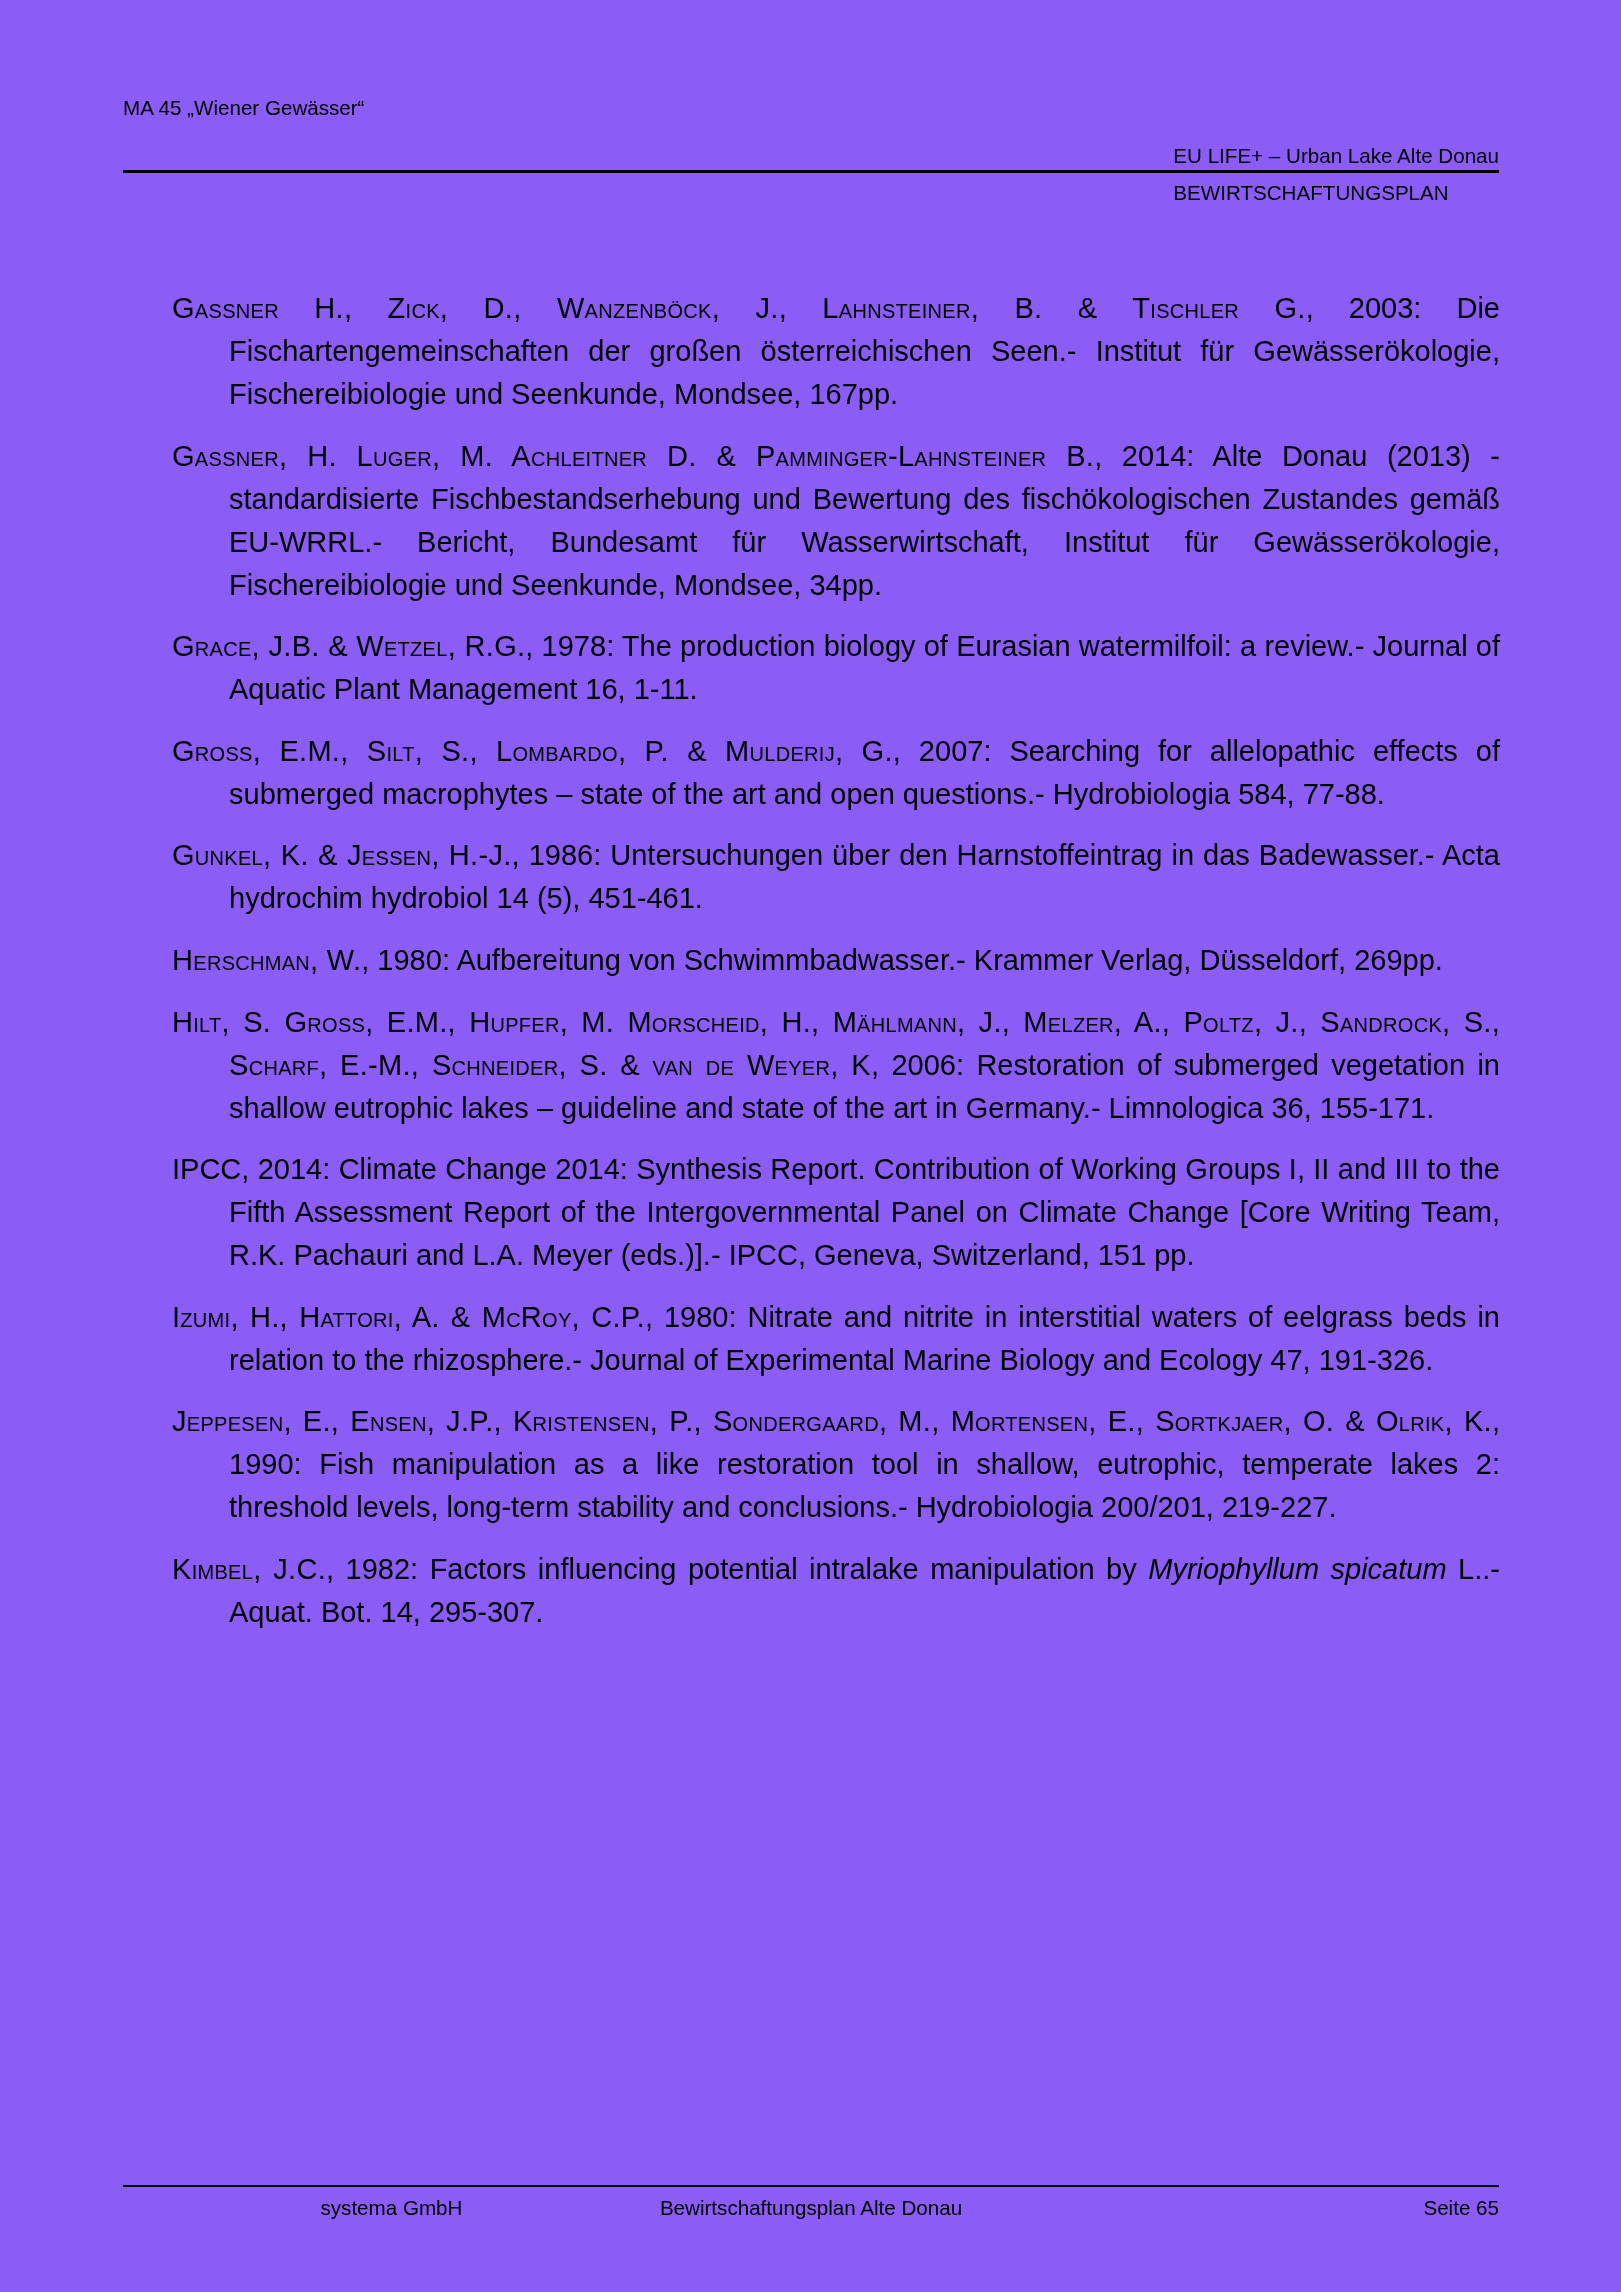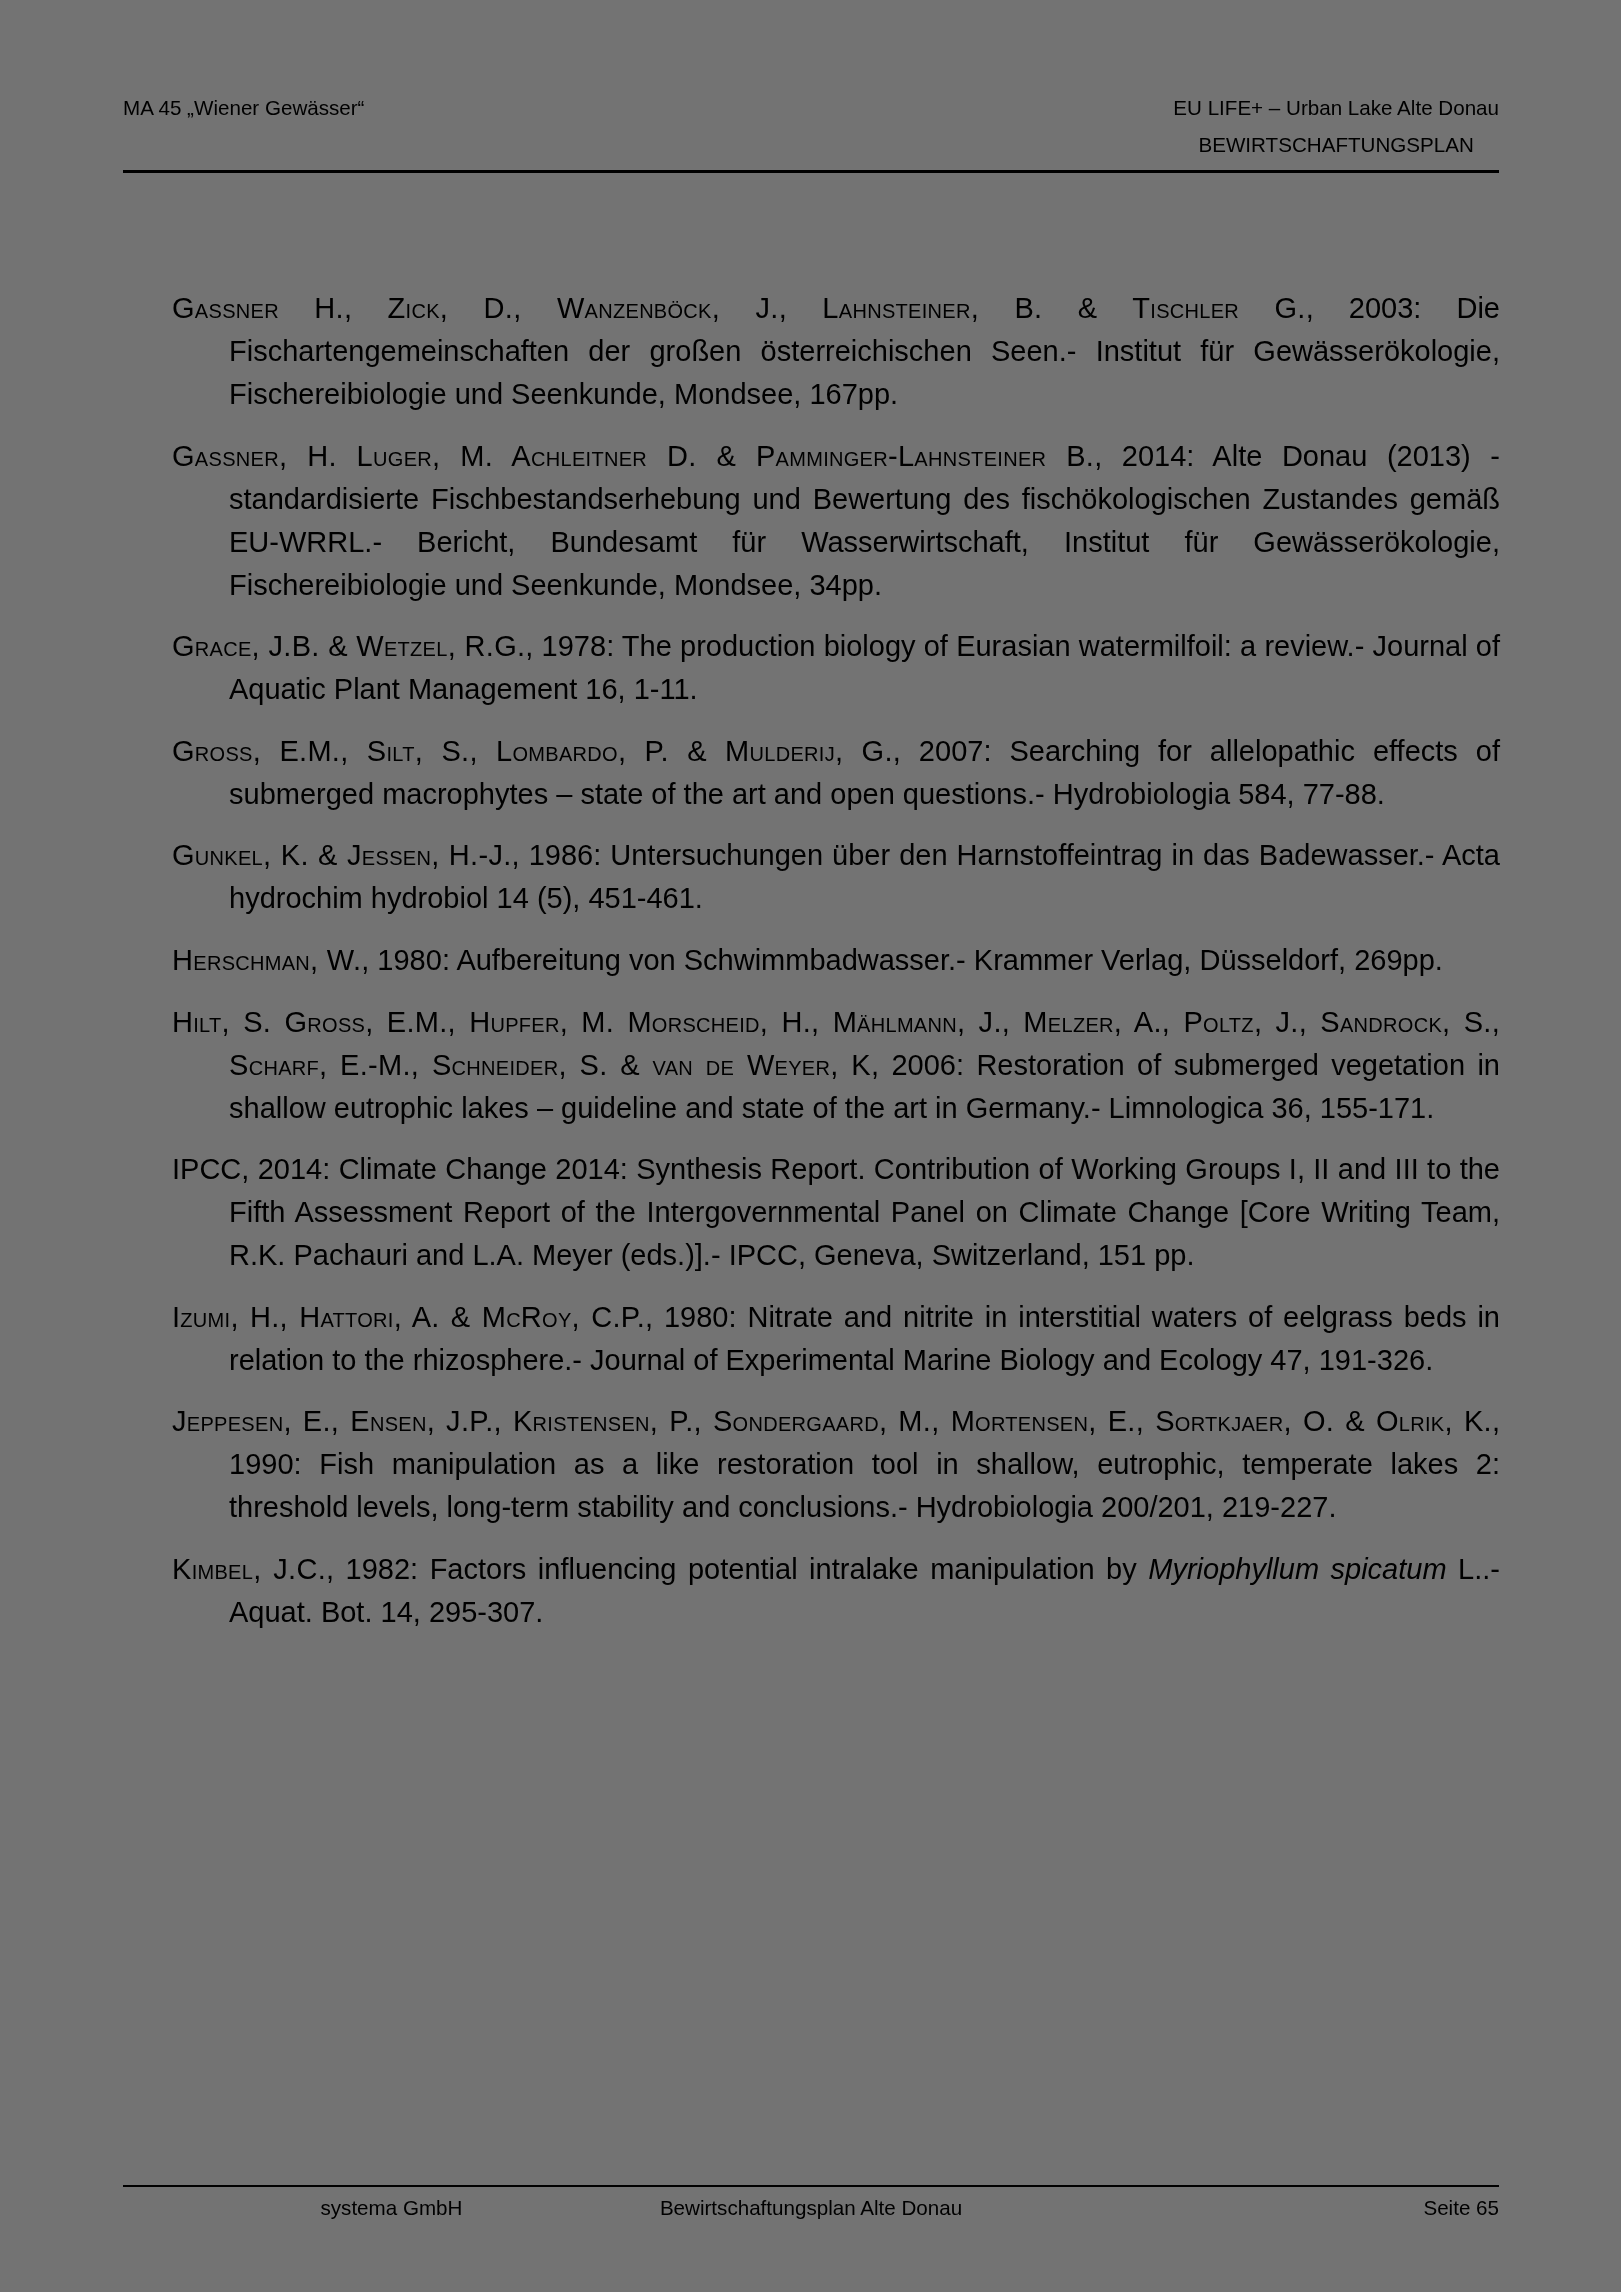--- a/index.html
+++ b/index.html
@@ -1,20 +1,20 @@
 <!DOCTYPE html>
 <html><head>
 <meta charset="utf-8">
 <style>
   html, body { margin: 0; padding: 0; background: #ffffff; }
   .page {
     position: relative;
     width: 1621px;
     height: 2293px;
-    background: #737373;
+    background: #8b5cf6;
     font-family: "Liberation Sans", sans-serif;
     color: #000000;
     overflow: hidden;
   }
   
   .header {
     position: absolute;
     top: 0;
     left: 123px;
     width: 1376px;
@@ -24,21 +24,22 @@
   }
   .header-row {
     display: flex;
     justify-content: space-between;
     align-items: flex-start;
     margin-top: 96px;
     font-size: 20.6px;
     line-height: 24.5px;
   }
   .header-right {
-    text-align: center;
+    text-align: left;
+    margin-top: 48px;
   }
   .header-right div { margin-bottom: 12.7px; }
   
   .content {
     position: absolute;
     top: 287px;
     left: 172px;
     width: 1328px;
   }
   p.ref {

